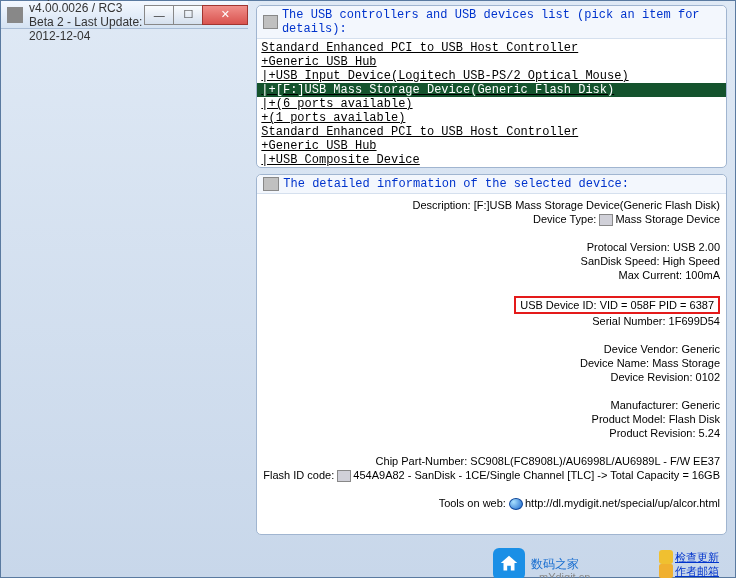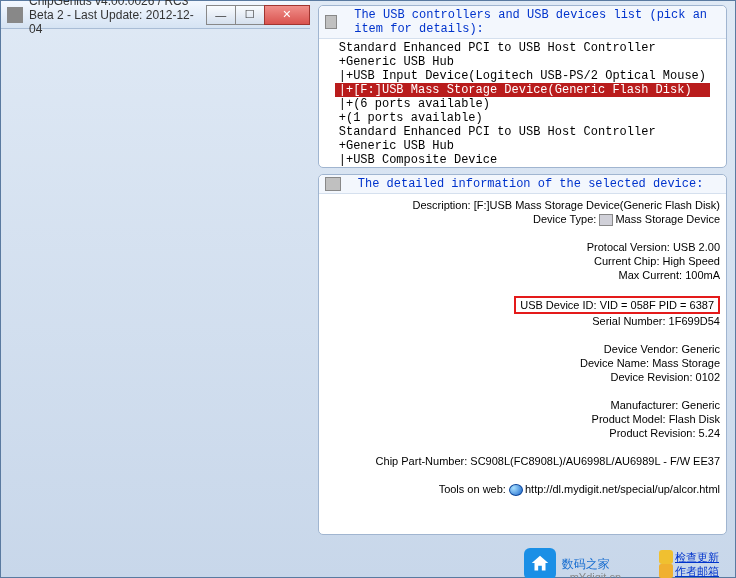--- a/index.html
+++ b/index.html
@@ -7,25 +7,25 @@
 .window { width: 736px; height: 578px; background: linear-gradient(#dfe9f5, #c8d7ea); border: 1px solid #5a7aa0; display: flex; }
 .titlebar { height: 28px; background: linear-gradient(#f3f8ff, #d5e3f3); display: flex; align-items: center; padding: 0 0 0 6px; border-bottom: 1px solid #a9bdd6; }
 .titlebar-icon { width: 16px; height: 16px; background: #888; margin-right: 6px; display: inline-block; }
 .titlebar-text { flex: 1; font-size: 12px; color: #333; }
 .win-buttons { display: flex; height: 20px; }
 .win-btn { width: 30px; height: 20px; border: 1px solid #888; margin-left: -1px; display: flex; align-items: center; justify-content: center; font-size: 11px; color: #333; background: linear-gradient(#fafcfe, #d5e0ee); }
 .win-btn.min { border-top-left-radius: 0; }
 .win-btn.close { width: 46px; background: linear-gradient(#f08f8a, #d9534f); color: #fff; border-color: #a03530; }
 .content { flex: 1; padding: 4px 8px 4px 8px; display: flex; flex-direction: column; }
 .group { border: 1px solid #a0b5d0; border-radius: 5px; background: #fff; margin-bottom: 6px; display: flex; flex-direction: column; }
-.group-header { display: flex; align-items: center; padding: 2px 6px; font-family: "Courier New", monospace; font-size: 12px; color: #0033cc; background: #f3f7fd; border-bottom: 1px solid #d5e0ee; border-radius: 5px 5px 0 0; gap: 13px; }
+.group-header { display: flex; align-items: center; padding: 2px 6px; font-family: "Courier New", monospace; font-size: 12px; color: #0033cc; background: #f3f7fd; border-bottom: 1px solid #d5e0ee; border-radius: 5px 5px 0 0; }
 .group-header .gicon { width: 16px; height: 14px; background: #c0c0c0; margin-right: 4px; display:inline-block; border: 1px solid #888; }
-.device-list { overflow-y: scroll; height: 128px; font-family: "Courier New", monospace; font-size: 12px; line-height: 14px; padding: 2px 16px; }
+.device-list { overflow-y: scroll; height: 128px; font-family: "Courier New", monospace; font-size: 12px; line-height: 14px; padding: 2px 0; text-decoration: underline; }
 .device-row { padding: 0 4px; white-space: nowrap; cursor: default; }
-.device-row.selected { background: #b91c1c; color: #fff; }
+.device-row.selected { background: #14532d; color: #fff; }
 .details-body { padding: 4px 6px; font-family: Tahoma, Arial, sans-serif; font-size: 11px; line-height: 14px; height: 340px; overflow: hidden; }
 .details-body .line { white-space: pre; text-align: right; }
 .highlight-box { display: inline-block; border: 2px solid #e41a1a; padding: 0 4px 0 0; margin-left: -4px; padding-left: 4px; }
 .small-icon { width: 14px; height: 12px; display: inline-block; vertical-align: middle; margin-right: 2px; }
 .disk-icon { background: #d0d0d8; border: 1px solid #888; }
 .globe-icon { background: radial-gradient(circle at 30% 30%, #a8e0ff, #1a66cc); border-radius: 50%; border: 1px solid #0a4499; }
 .footer { display: flex; align-items: center; padding: 2px 8px 4px 8px; }
 .footer-left { display: flex; align-items: center; flex: 1; justify-content: center; margin-left: 160px; }
 .house-icon { width: 32px; height: 32px; background: #1a8fe6; border-radius: 6px; display: flex; align-items: center; justify-content: center; margin-right: 6px; }
 .house-icon svg { width: 22px; height: 22px; }
@@ -79,35 +79,36 @@
     <div class="group" style="flex:1">
       <div class="group-header">
         <span class="gicon"></span>
         <span>The detailed information of the selected device:</span>
       </div>
       <div class="details-body">
         <div class="line"><span>Description: </span><span>[F:]USB Mass Storage Device(Generic Flash Disk)</span></div>
         <div class="line"><span>Device Type: </span><span class="small-icon disk-icon"></span><span>Mass Storage Device</span></div>
         <div class="line">&nbsp;</div>
         <div class="line">Protocal Version: USB 2.00</div>
-        <div class="line">Current Chip: High Speed</div>
+        <div class="line">SanDisk Speed: High Speed</div>
         <div class="line">Max Current: 100mA</div>
         <div class="line">&nbsp;</div>
         <div class="line"><span class="highlight-box">USB Device ID: VID = 058F PID = 6387</span></div>
         <div class="line">Serial Number: 1F699D54</div>
         <div class="line">&nbsp;</div>
         <div class="line">Device Vendor: Generic</div>
         <div class="line">Device Name: Mass Storage</div>
         <div class="line">Device Revision: 0102</div>
         <div class="line">&nbsp;</div>
         <div class="line">Manufacturer: Generic</div>
         <div class="line">Product Model: Flash Disk</div>
         <div class="line">Product Revision: 5.24</div>
         <div class="line">&nbsp;</div>
         <div class="line">Chip Part-Number: SC908L(FC8908L)/AU6998L/AU6989L - F/W EE37</div>
+        <div class="line"><span>Flash ID code: </span><span class="small-icon disk-icon"></span><span>454A9A82 - SanDisk - 1CE/Single Channel [TLC] -&gt; Total Capacity = 16GB</span></div>
         <div class="line">&nbsp;</div>
         <div class="line"><span>Tools on web: </span><span class="small-icon globe-icon"></span><span style="cursor:pointer">http://dl.mydigit.net/special/up/alcor.html</span></div>
       </div>
     </div>
 
     <div class="footer">
       <div class="footer-left">
         <div class="house-icon">
           <svg viewBox="0 0 24 24">
               <path fill="#fff" d="M12 3l9 8h-3v8h-4v-5h-4v5H6v-8H3z"></path>

